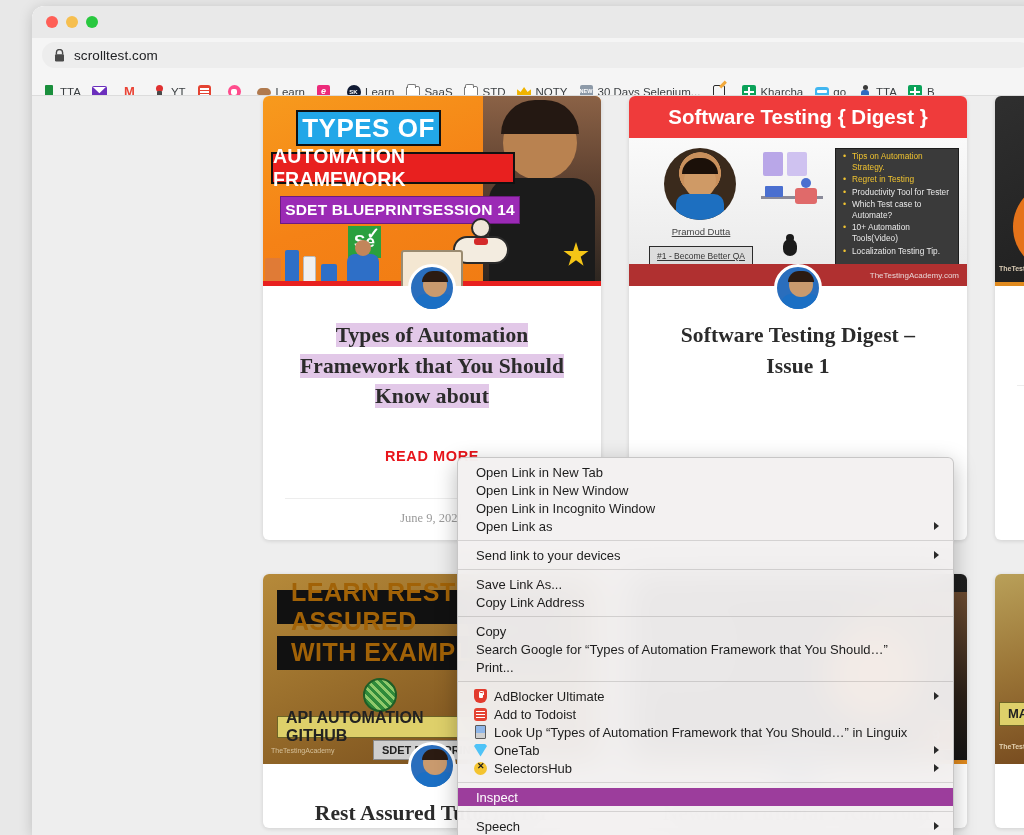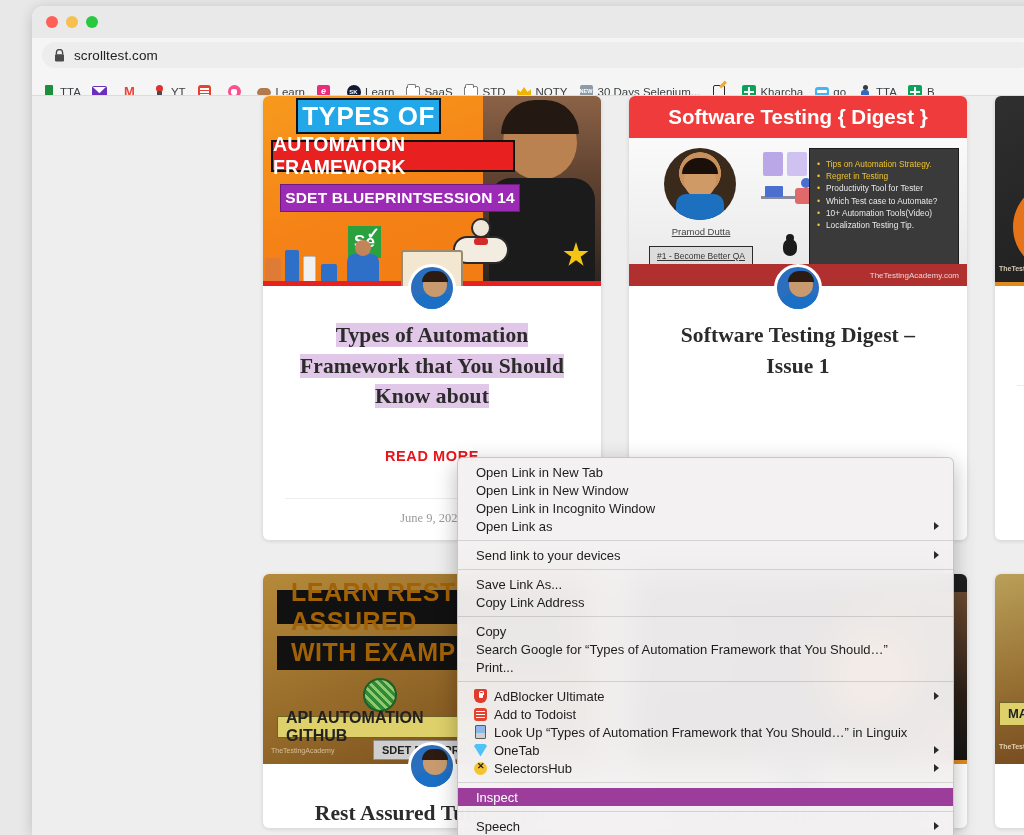--- a/index.html
+++ b/index.html
@@ -186,21 +186,21 @@
   .t1 { background: linear-gradient(160deg,#f79a1d 0%,#f58216 48%,#ef7a12 100%); }
   .t1-person {
     position:absolute; right:0; top:0; width:118px; height:190px;
     background: linear-gradient(180deg,#8b6246 0%,#5e4130 45%,#2b2520 100%);
   }
   .t1-person .ph { position:absolute; left:20px; top:10px; width:74px; height:74px; border-radius:50%;
     background:#b98250; }
   .t1-person .phh { position:absolute; left:18px; top:4px; width:78px; height:34px; border-radius:40px 40px 0 0; background:#241812;}
   .t1-person .pb { position:absolute; left:6px; top:82px; width:106px; height:108px; background:#1b1b1b; border-radius:22px 22px 0 0;}
   .t1-band { position:absolute; font-weight:900; font-family:"Liberation Sans",sans-serif; color:#fff;
-     display:flex; align-items:center; justify-content:center; }
+     display:flex; align-items:center; justify-content:center;margin-top:12px; }
   .t1-b1 { left:33px; top:2px; width:145px; height:36px; background:#22a7e8; border:2px solid #111;
      font-size:26px; letter-spacing:.5px; }
   .t1-b2 { left:8px; top:44px; width:244px; height:32px; background:#e8201f; border:2px solid #111;
      font-size:19.5px; letter-spacing:.2px; }
   .t1-b3 { left:17px; top:88px; width:240px; height:28px; background:#9b2ab5; border:1px solid #6c1b80;
      font-size:15.5px; letter-spacing:.2px; }
   .t1-se { position:absolute; left:85px; top:130px; width:33px; height:32px; background:#2aa03e;
      color:#fff; font-weight:700; font-size:17px; display:flex; align-items:center; justify-content:center;
      font-family:"Liberation Sans",sans-serif; }
   .t1-se:after { content:"\2713"; position:absolute; right:1px; top:-2px; font-size:16px; color:#fff; }
@@ -242,22 +242,22 @@
   .t2-illus { position:absolute; left:132px; top:14px; width:68px; height:70px; }
   .t2-illus .c1{position:absolute;left:2px;top:0;width:20px;height:24px;background:#b9a7e8;border-radius:2px;}
   .t2-illus .c2{position:absolute;left:26px;top:0;width:20px;height:24px;background:#cfc2f0;border-radius:2px;}
   .t2-illus .desk{position:absolute;left:0;top:44px;width:62px;height:3px;background:#8a8a99;}
   .t2-illus .lap{position:absolute;left:4px;top:34px;width:18px;height:11px;background:#4a6fd0;border-radius:1px;}
   .t2-illus .pr{position:absolute;left:40px;top:26px;width:10px;height:10px;border-radius:50%;background:#4a6fd0;}
   .t2-illus .pb2{position:absolute;left:34px;top:36px;width:22px;height:16px;background:#e06a6a;border-radius:3px;}
   .t2-bug { position:absolute; left:148px; top:96px; width:26px; height:26px; }
   .t2-bug .bb{position:absolute;left:6px;top:5px;width:14px;height:17px;border-radius:7px;background:#1b1b1b;}
   .t2-bug .bh{position:absolute;left:9px;top:0;width:8px;height:8px;border-radius:50%;background:#1b1b1b;}
-  .t2-list { position:absolute; right:8px; top:10px; width:150px; height:118px; background:#3a3a3a;
-     border:1px solid #1d1d1d; padding:10px 7px; }
+  .t2-list { position:absolute; right:8px; top:10px; width:124px; height:118px; background:#3a3a3a;
+     border:1px solid #1d1d1d; padding:2px 7px; }
   .t2-list li { list-style:none; font-size:8.3px; color:#e9e9e9; line-height:1.35; margin-bottom:1px;
      position:relative; padding-left:9px; font-family:"Liberation Sans",sans-serif; }
   .t2-list li:before{content:"\2022"; position:absolute; left:0; top:-1px; color:#f0c330; font-size:9px;}
   .t2-list li.y { color:#f0c330; }
   .t2-foot { position:absolute; left:0; bottom:0; width:100%; height:22px; background:#b03030;
      color:#e8d5d5; font-size:8px; display:flex; align-items:center; justify-content:flex-end; padding-right:8px; }
 
   
   .t3 { background: linear-gradient(155deg,#b68a3a 0%,#9a6f2c 40%,#6e4418 100%); }
   .t3 .blk { position:absolute; background:#111; color:#a16207; font-weight:900;

